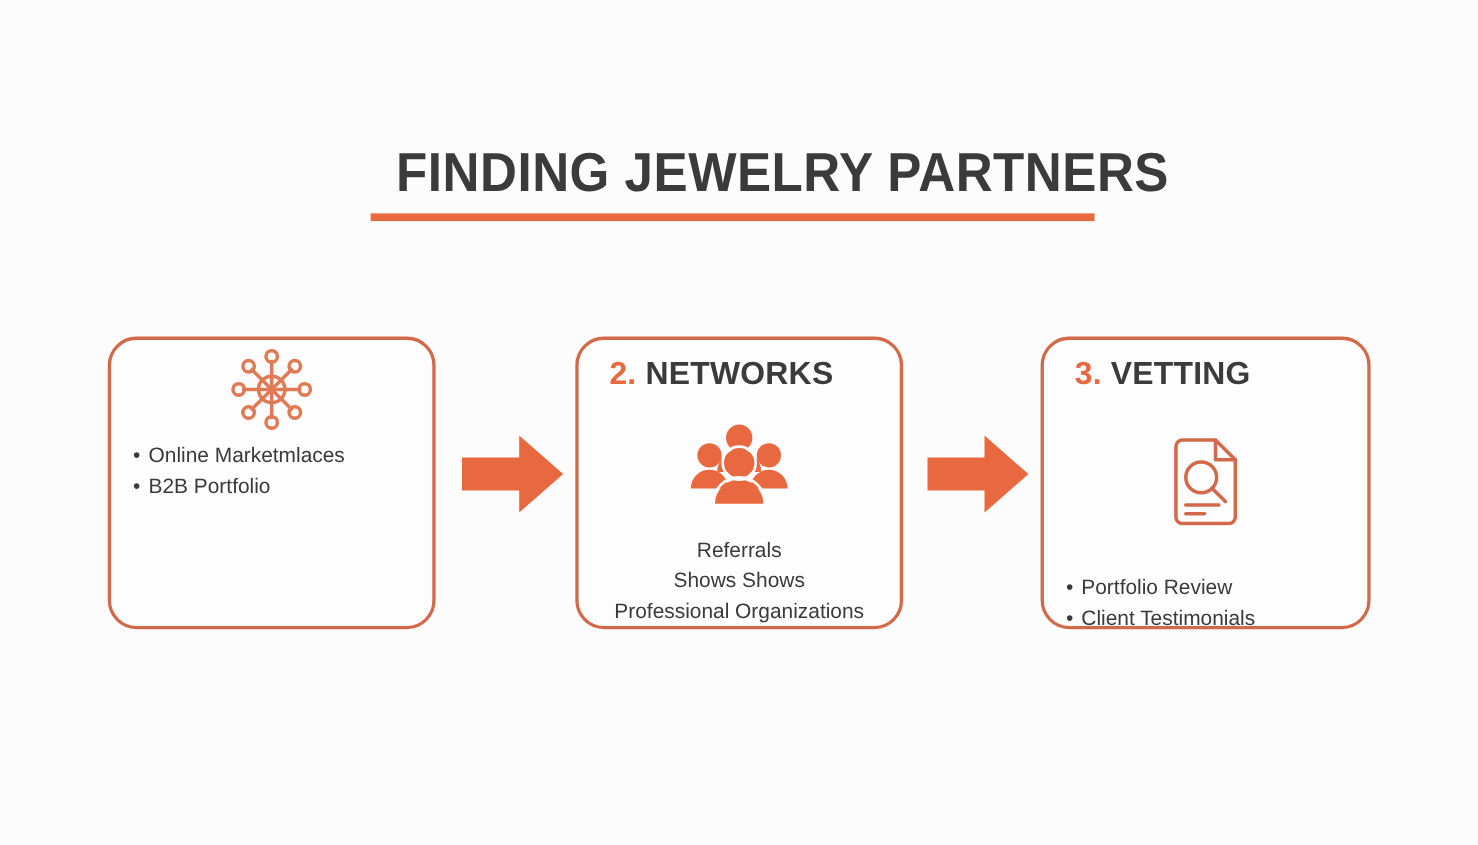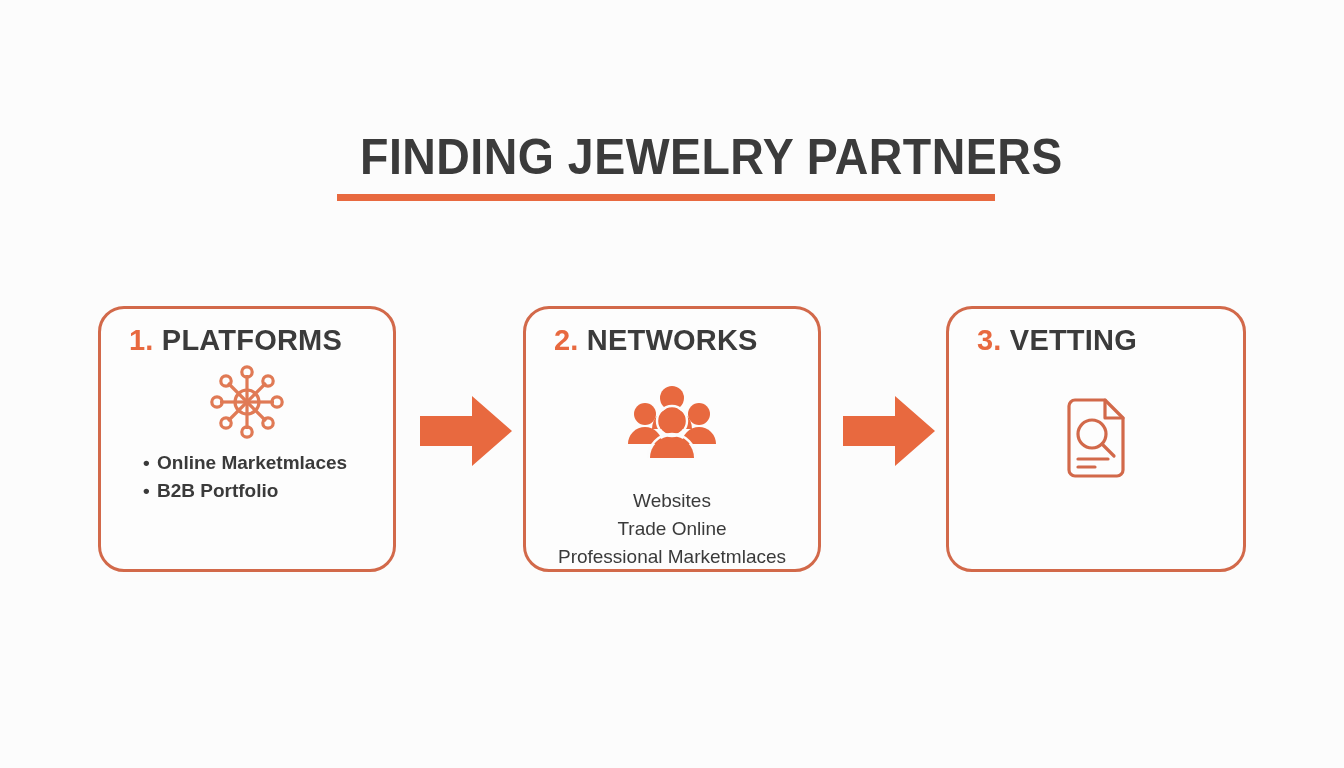--- a/index.html
+++ b/index.html
@@ -95,22 +95,21 @@
 
   .card-body {
     margin-top: 8px;
     width: 100%;
     box-sizing: border-box;
     font-size: 19px;
     line-height: 28px;
     color: #3a3a3a;
   }
   .card-body.bulleted {
-    padding-left: 42px;
-    font-weight: bold;
+    padding-left: 20px;
   }
   .card-body.centered {
     text-align: center;
     padding: 0 6px;
   }
   .body-line {
     white-space: nowrap;
   }
   .bulleted .body-line::before {
     content: "\2022";
@@ -133,24 +132,20 @@
 <body>
 
 <div id="title-block">
   <h1 id="page-title">FINDING JEWELRY PARTNERS</h1>
   <div id="title-underline"></div>
 </div>
 
 <div id="flow-row">
 
   <div class="card" id="card-1">
-    <div class="card-heading">
-      <span class="num">1.</span>
-      <span>PLATFORMS</span>
-    </div>
     <div class="card-icon">
       <svg width="80" height="78" viewBox="0 0 80 78" aria-hidden="true">
         <g stroke="#e07a55" stroke-width="3.2" fill="none">
           <line x1="40" y1="39" x2="40" y2="12"></line>
           <line x1="40" y1="39" x2="40" y2="66"></line>
           <line x1="40" y1="39" x2="13" y2="39"></line>
           <line x1="40" y1="39" x2="67" y2="39"></line>
           <line x1="40" y1="39" x2="21" y2="20"></line>
           <line x1="40" y1="39" x2="59" y2="58"></line>
           <line x1="40" y1="39" x2="59" y2="20"></line>
@@ -200,23 +195,23 @@
           <circle cx="46" cy="39" r="13.5"></circle>
           <path d="M24 76 a22 22 0 0 1 44 0 z"></path>
         </g>
         <g fill="none" stroke="#fcfcfc" stroke-width="2.4">
           <circle cx="46" cy="39" r="15"></circle>
           <path d="M22 76 a24 24 0 0 1 48 0"></path>
         </g>
       </svg>
     </div>
     <div class="card-body centered">
-      <div class="body-line">Websites</div>
-      <div class="body-line">Trade Online</div>
-      <div class="body-line">Professional Marketmlaces</div>
+      <div class="body-line">Referrals</div>
+      <div class="body-line">Shows Shows</div>
+      <div class="body-line">Professional Organizations</div>
     </div>
   </div>
 
   <div class="arrow" id="arrow-2">
     <svg width="92" height="74" viewBox="0 0 92 74" aria-hidden="true">
       <polygon points="0,22 52,22 52,2 92,37 52,72 52,52 0,52" fill="#e8693f"></polygon>
     </svg>
   </div>
 
   <div class="card" id="card-3">
@@ -230,16 +225,18 @@
           <path d="M8 8 a6 6 0 0 1 6 -6 H44 L62 20 V72 a6 6 0 0 1 -6 6 H14 a6 6 0 0 1 -6 -6 Z"></path>
           <path d="M44 2 V20 H62"></path>
           <circle cx="31" cy="36" r="14"></circle>
           <line x1="41" y1="46" x2="53" y2="58"></line>
           <line x1="17" y1="61" x2="47" y2="61"></line>
           <line x1="17" y1="69" x2="34" y2="69"></line>
         </g>
       </svg>
     </div>
     <div class="card-body bulleted">
+      <div class="body-line">Portfolio Review</div>
+      <div class="body-line">Client Testimonials</div>
     </div>
   </div>
 
 </div>
 
 </body></html>

